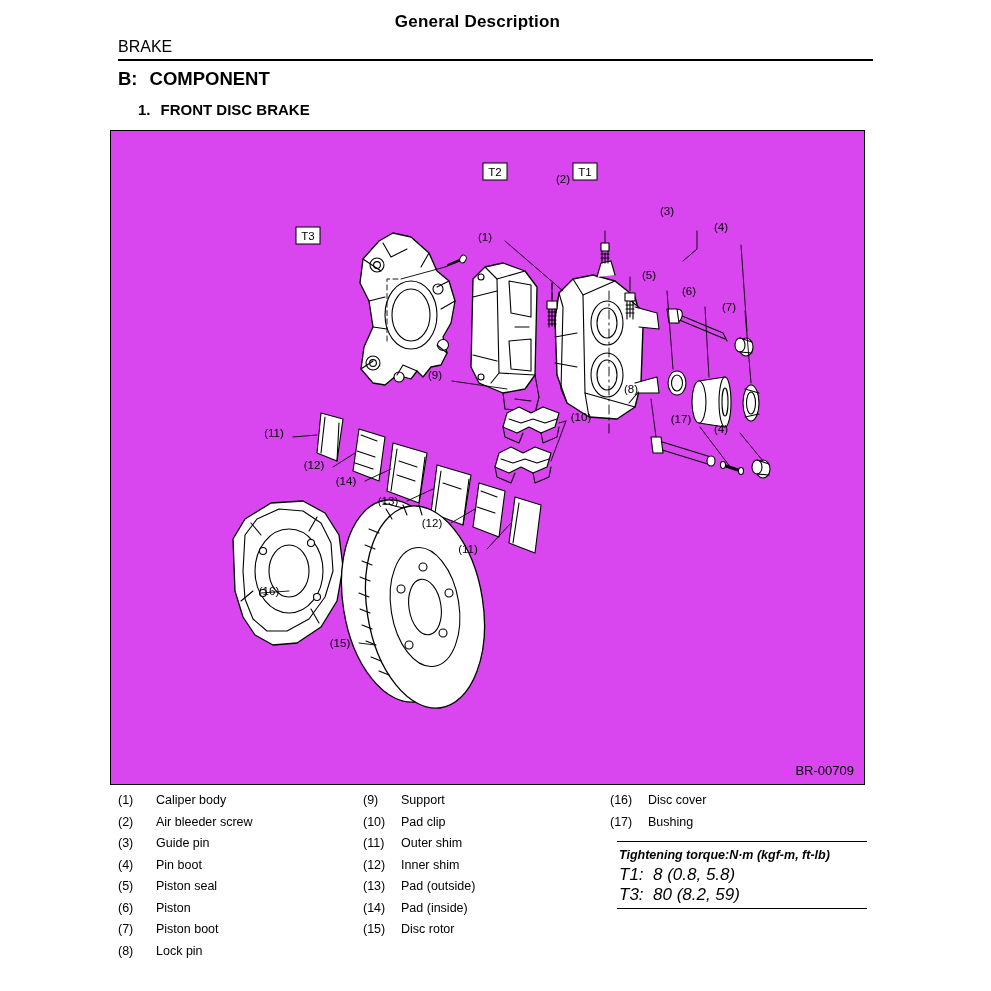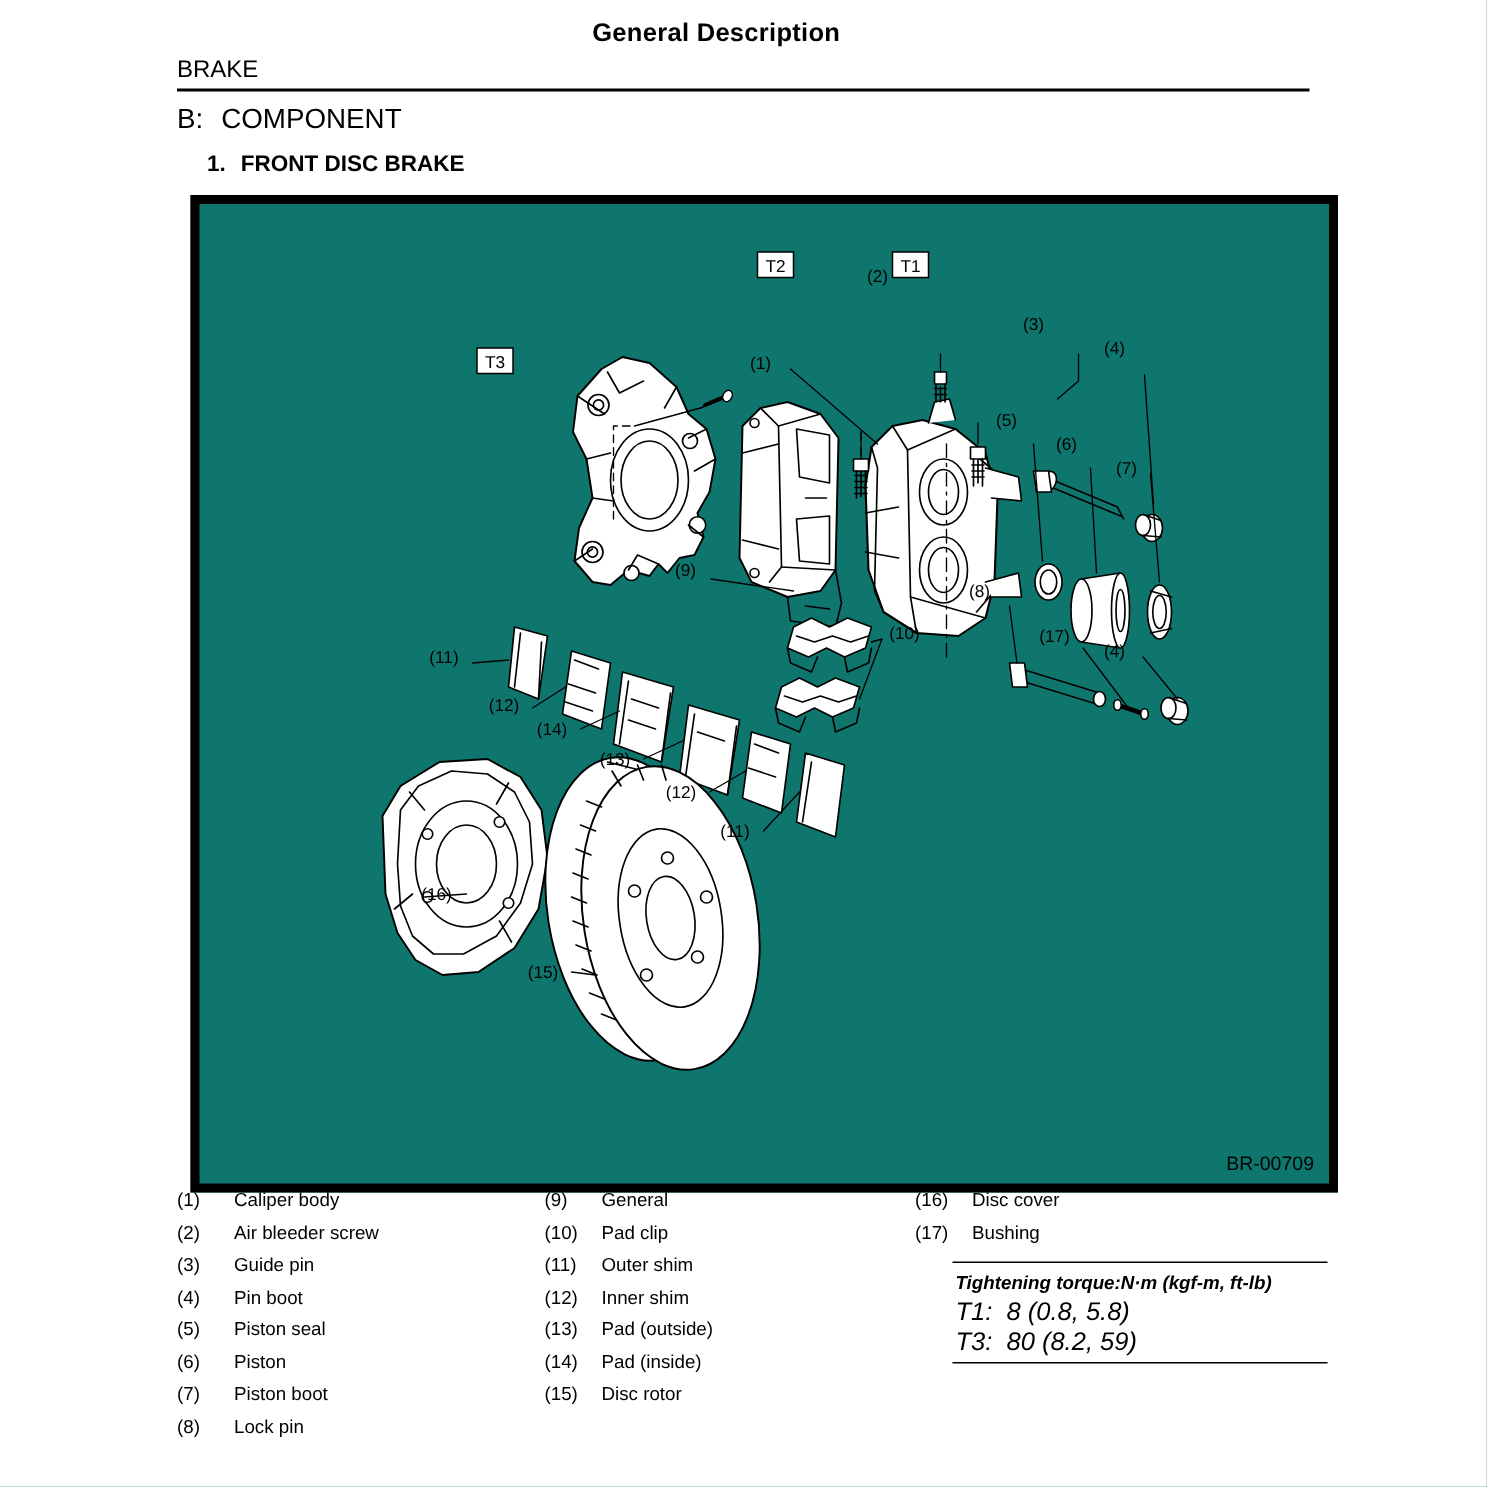--- a/index.html
+++ b/index.html
@@ -42,41 +42,41 @@
   }
   .header-rule {
     border-bottom: 2.2px solid #000;
     width: 755px;
   }
   .sec-b {
     position: absolute;
     top: 68px;
     left: 118px;
     font-size: 18.5px;
-    font-weight: normal;
+    font-weight: bold;
   }
   .sec-b .letter { margin-right: 12px; }
   .sec-1 {
     position: absolute;
     top: 101px;
     left: 118px;
     font-size: 15px;
     font-weight: bold;
     margin-left: 20px;
   }
   .sec-1 .num { margin-right: 10px; }
 
   .figure-box {
     position: absolute;
     top: 130px;
-    left: 127px;
+    left: 110px;
     width: 753px;
     height: 653px;
-    border: 6px solid #000000;
-    background: #0f766e;
+    border: 1px solid #000000;
+    background: #d946ef;
     overflow: hidden;
   }
   .fig-code {
     position: absolute;
     right: 10px;
     bottom: 6px;
     font-size: 13px;
     margin-left: 26px;
   }
   .svg-wrap { position: absolute; inset: 0; }
@@ -124,21 +124,21 @@
   }
   .torque-row {
     display: flex;
     font-size: 17px;
     font-weight: normal;
     font-style: italic;
     line-height: 20px;
     padding-left: 2px;
   }
   .torque-key { width: 34px; }
-  .t-wrap { margin-left: 25px; }
+  .t-wrap { margin-left: 7px; }
 </style>
 </head>
 <body>
 
 <div class="page">
 
   <div class="doc-title">General Description</div>
 
   <div class="header-section">
     <div class="header-label">BRAKE</div>
@@ -500,21 +500,21 @@
           </div>
         <div class="legend-row">
             <span class="legend-num">(8)</span>
             <span class="legend-txt">Lock pin</span>
           </div>
       </div>
 
       <div class="legend-col c2">
         <div class="legend-row">
             <span class="legend-num">(9)</span>
-            <span class="legend-txt">General</span>
+            <span class="legend-txt">Support</span>
           </div>
         <div class="legend-row">
             <span class="legend-num">(10)</span>
             <span class="legend-txt">Pad clip</span>
           </div>
         <div class="legend-row">
             <span class="legend-num">(11)</span>
             <span class="legend-txt">Outer shim</span>
           </div>
         <div class="legend-row">

